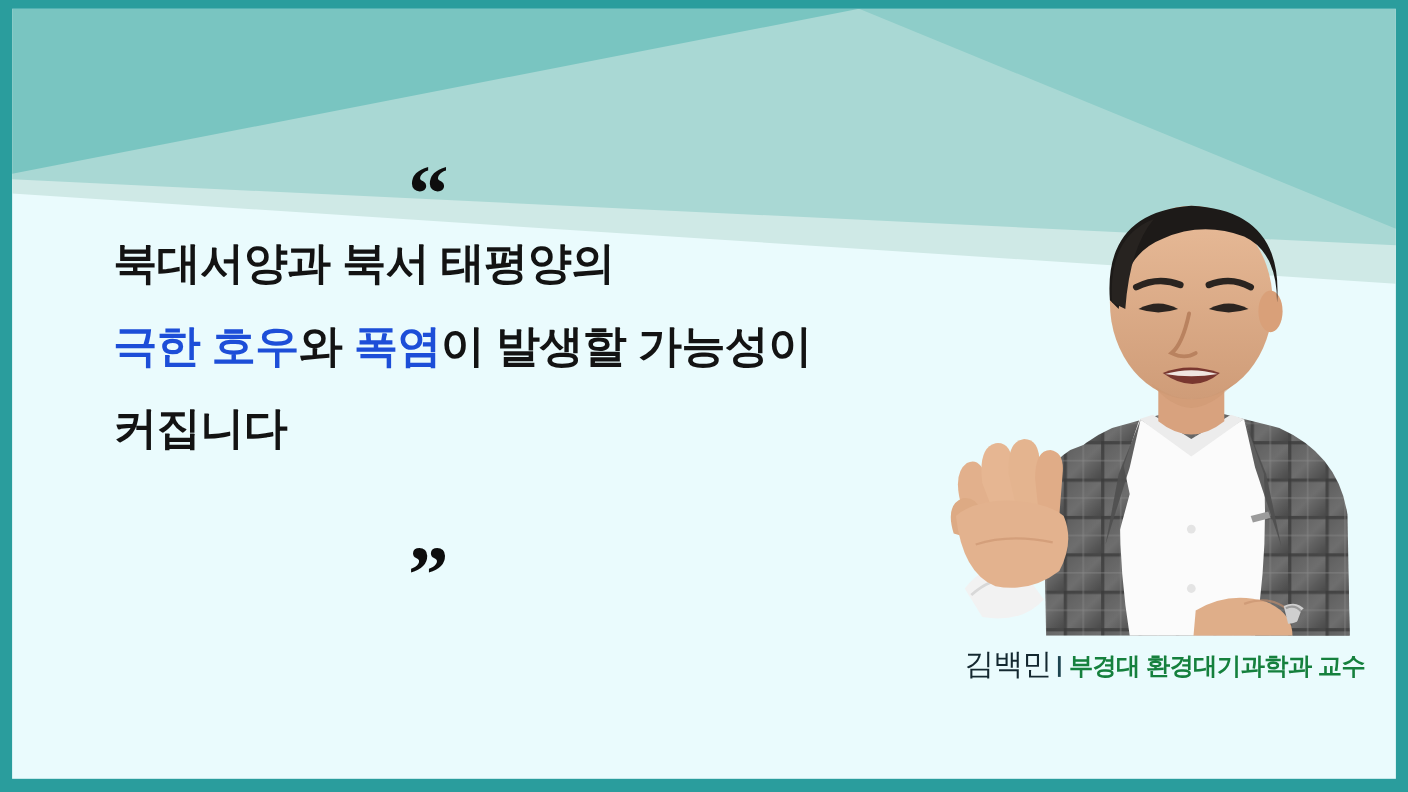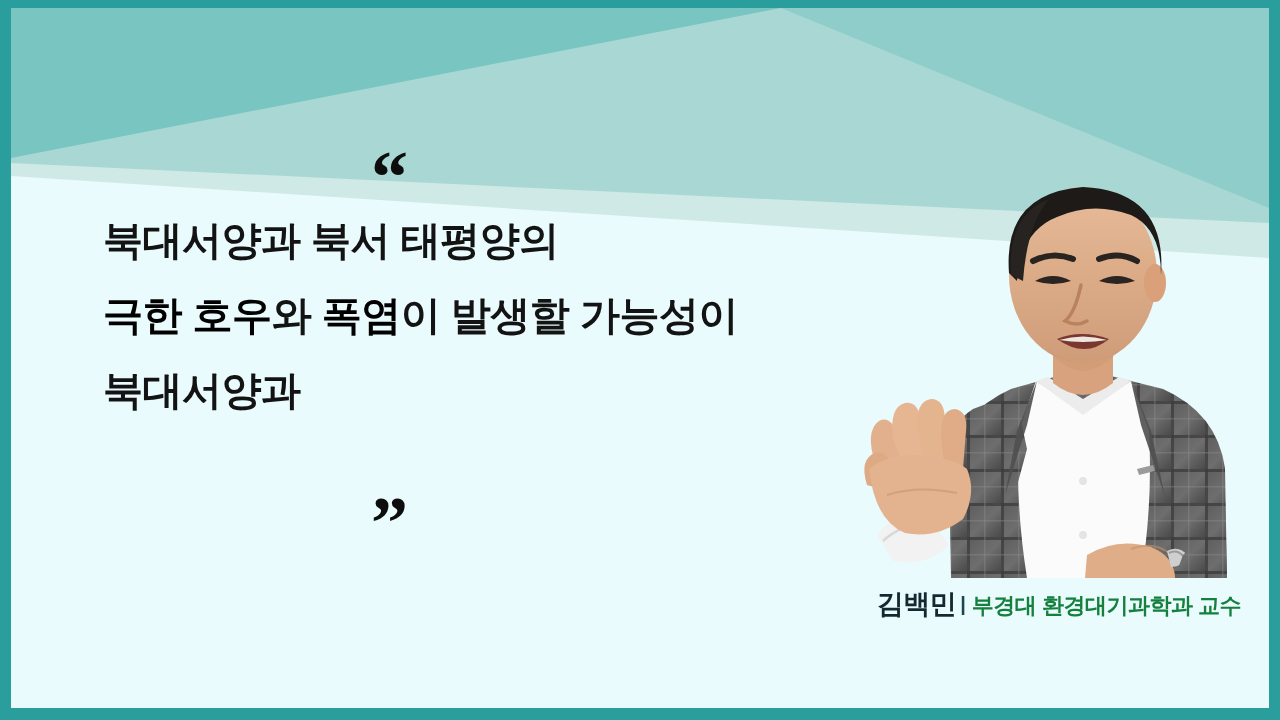--- a/index.html
+++ b/index.html
@@ -77,21 +77,21 @@
     width: 720px;
   }
   .qline {
     font-size: 40px;
     font-weight: 800;
     line-height: 75px;
     color: #131313;
     white-space: nowrap;
     letter-spacing: -0.5px;
   }
-  .hl { color: #000000; }
+  .hl { color: #1d4ed8; }
 
   
   .portrait {
     position: absolute;
     left: 820px;
     top: 155px;
     width: 430px;
     height: 415px;
   }
   .portrait svg { display: block; width: 100%; height: 100%; }
@@ -100,21 +100,21 @@
   .caption {
     position: absolute;
     left: 640px;
     top: 578px;
     width: 590px;
     text-align: right;
     white-space: nowrap;
   }
   .cap-name {
     font-size: 27px;
-    font-weight: 700;
+    font-weight: 400;
     color: #142830;
     letter-spacing: -0.5px;
   }
   .cap-divider {
     font-size: 20px;
     font-weight: 700;
     color: #1d4450;
     margin: 0 6px 0 4px;
     position: relative;
     top: -2px;
@@ -235,21 +235,21 @@
       <span class="quote-mark quote-open">“</span>
 
       <div class="quote-lines">
         <div class="qline">
           <span>북대서양과 북서 태평양의</span>
         </div>
         <div class="qline">
           <span class="hl">극한 호우</span><span>와 </span><span class="hl">폭염</span><span>이 발생할 가능성이</span>
         </div>
         <div class="qline">
-          <span>북대서양과</span>
+          <span>커집니다</span>
         </div>
       </div>
 
       <span class="quote-mark quote-close">”</span>
     </div>
 
     <div class="caption">
       <span class="cap-name">김백민</span><span class="cap-divider">|</span><span class="cap-role">부경대 환경대기과학과 교수</span>
     </div>
 

